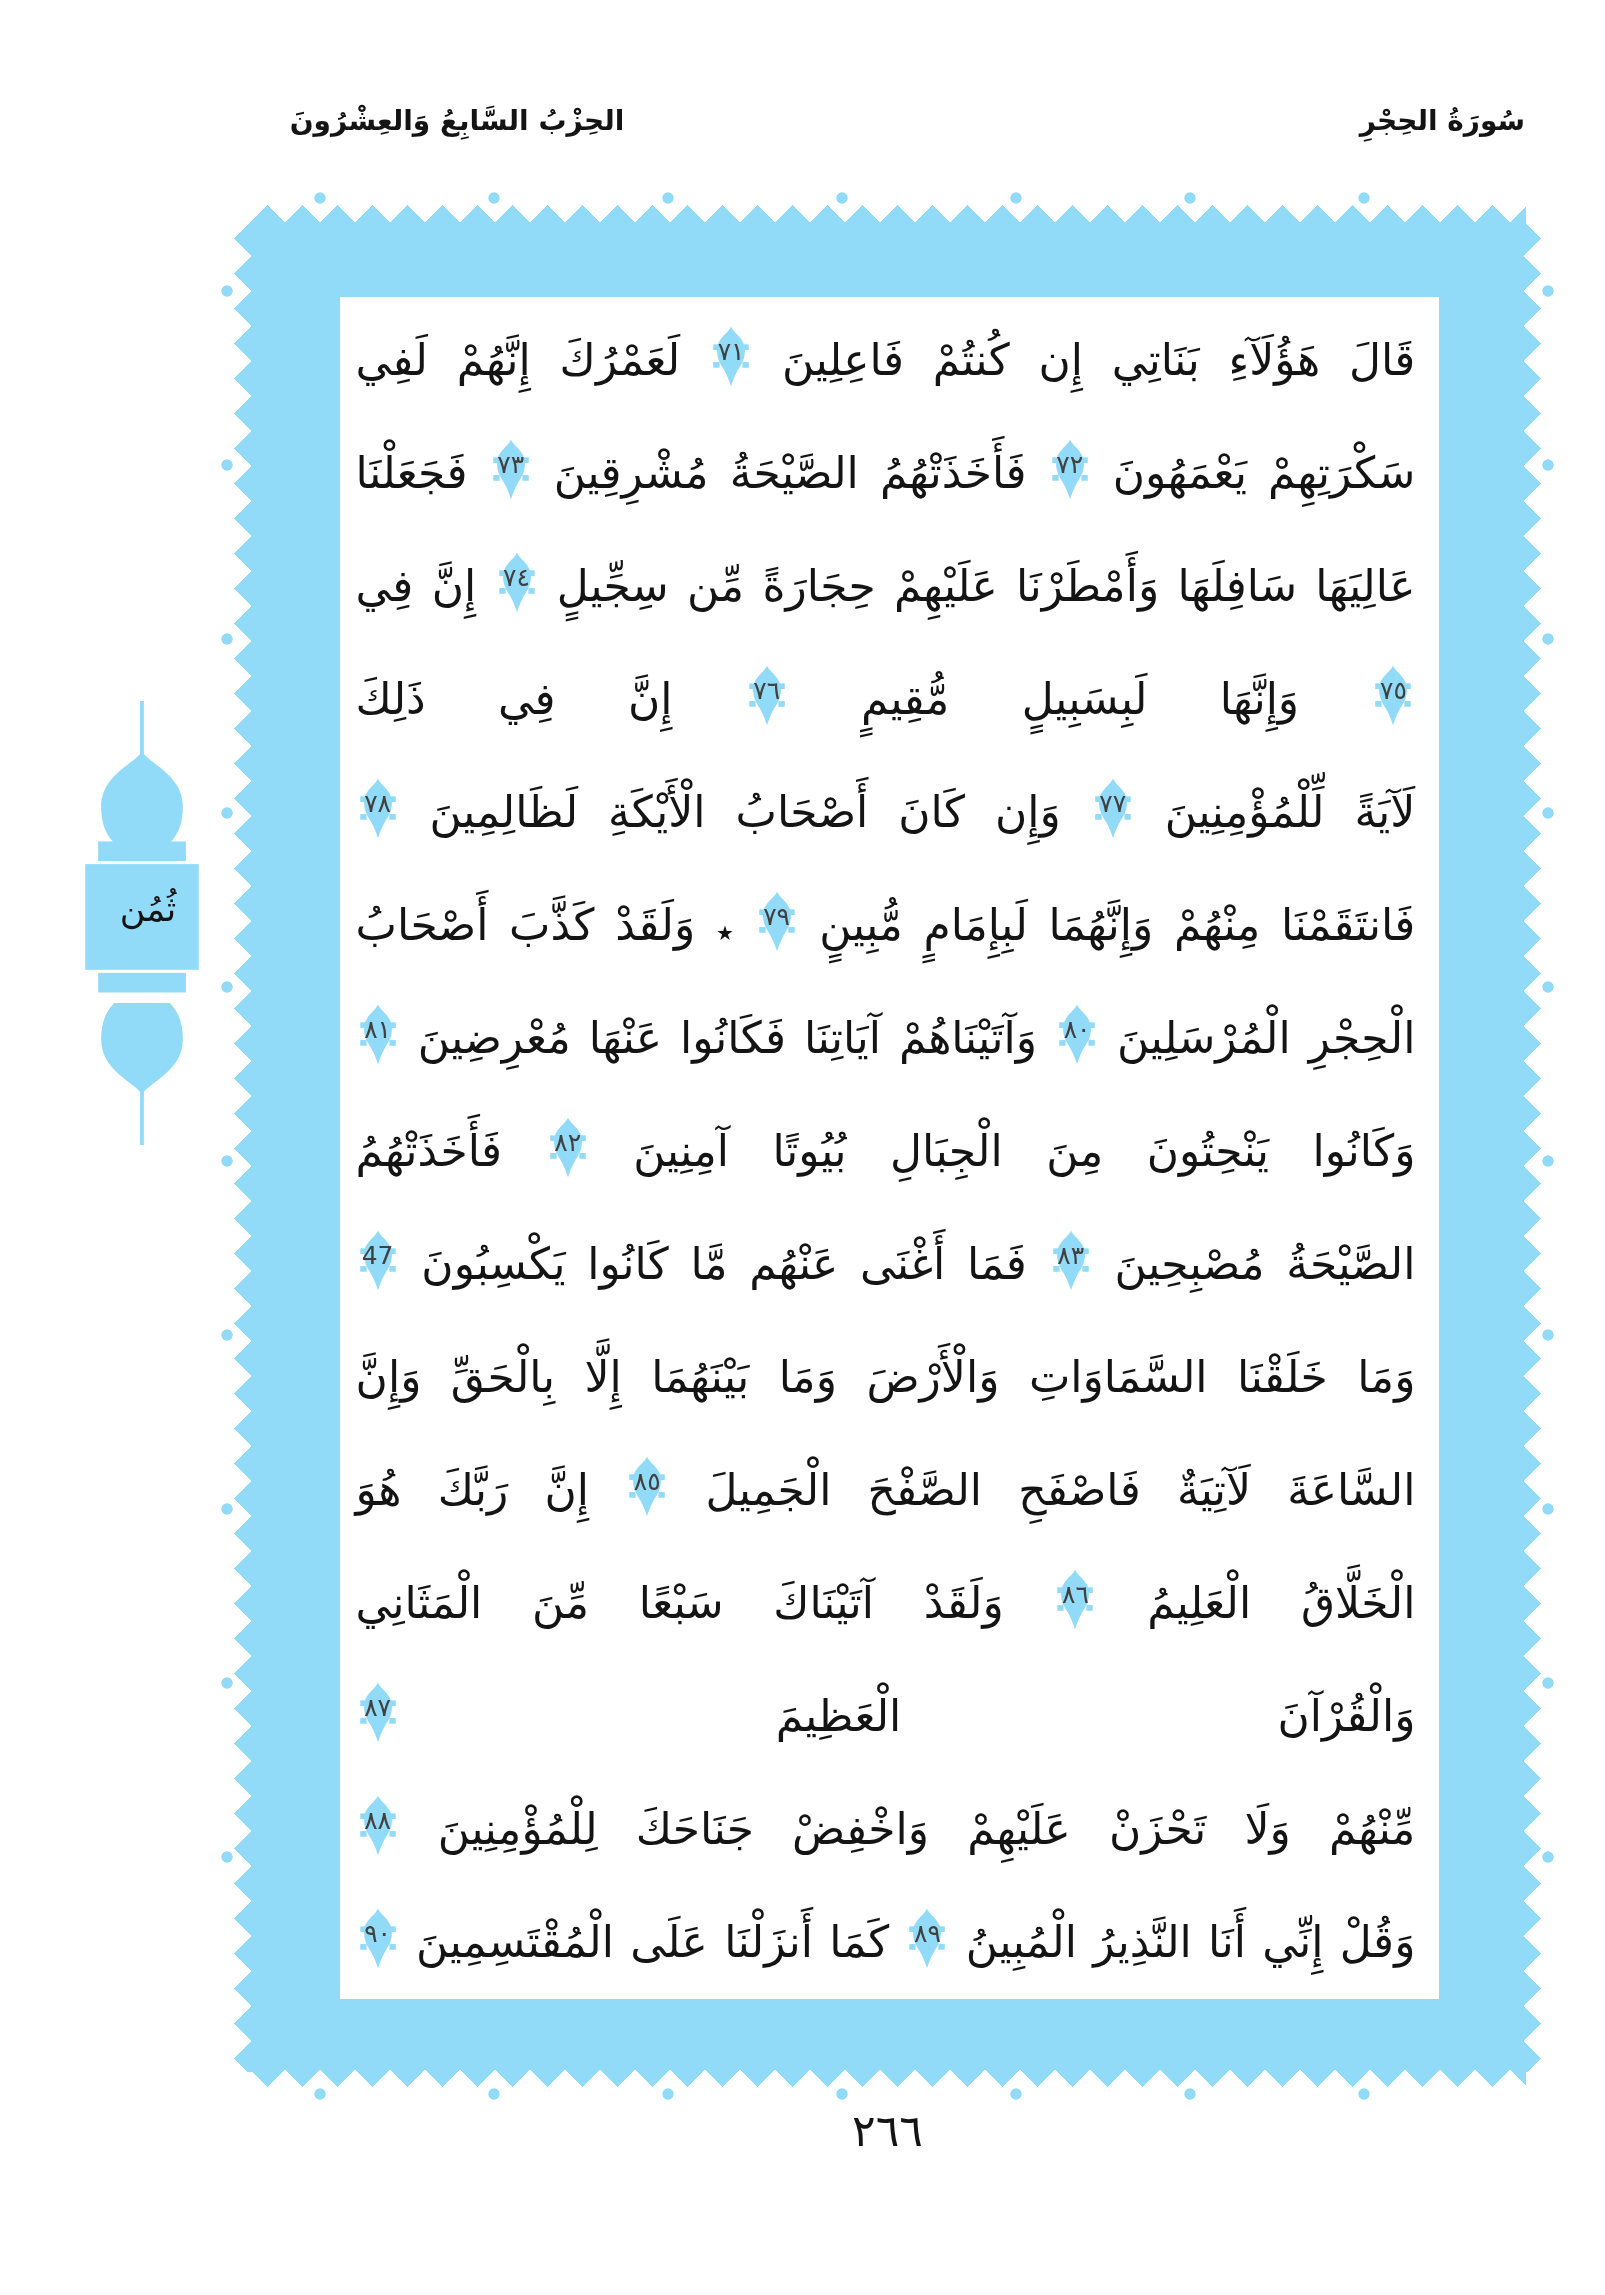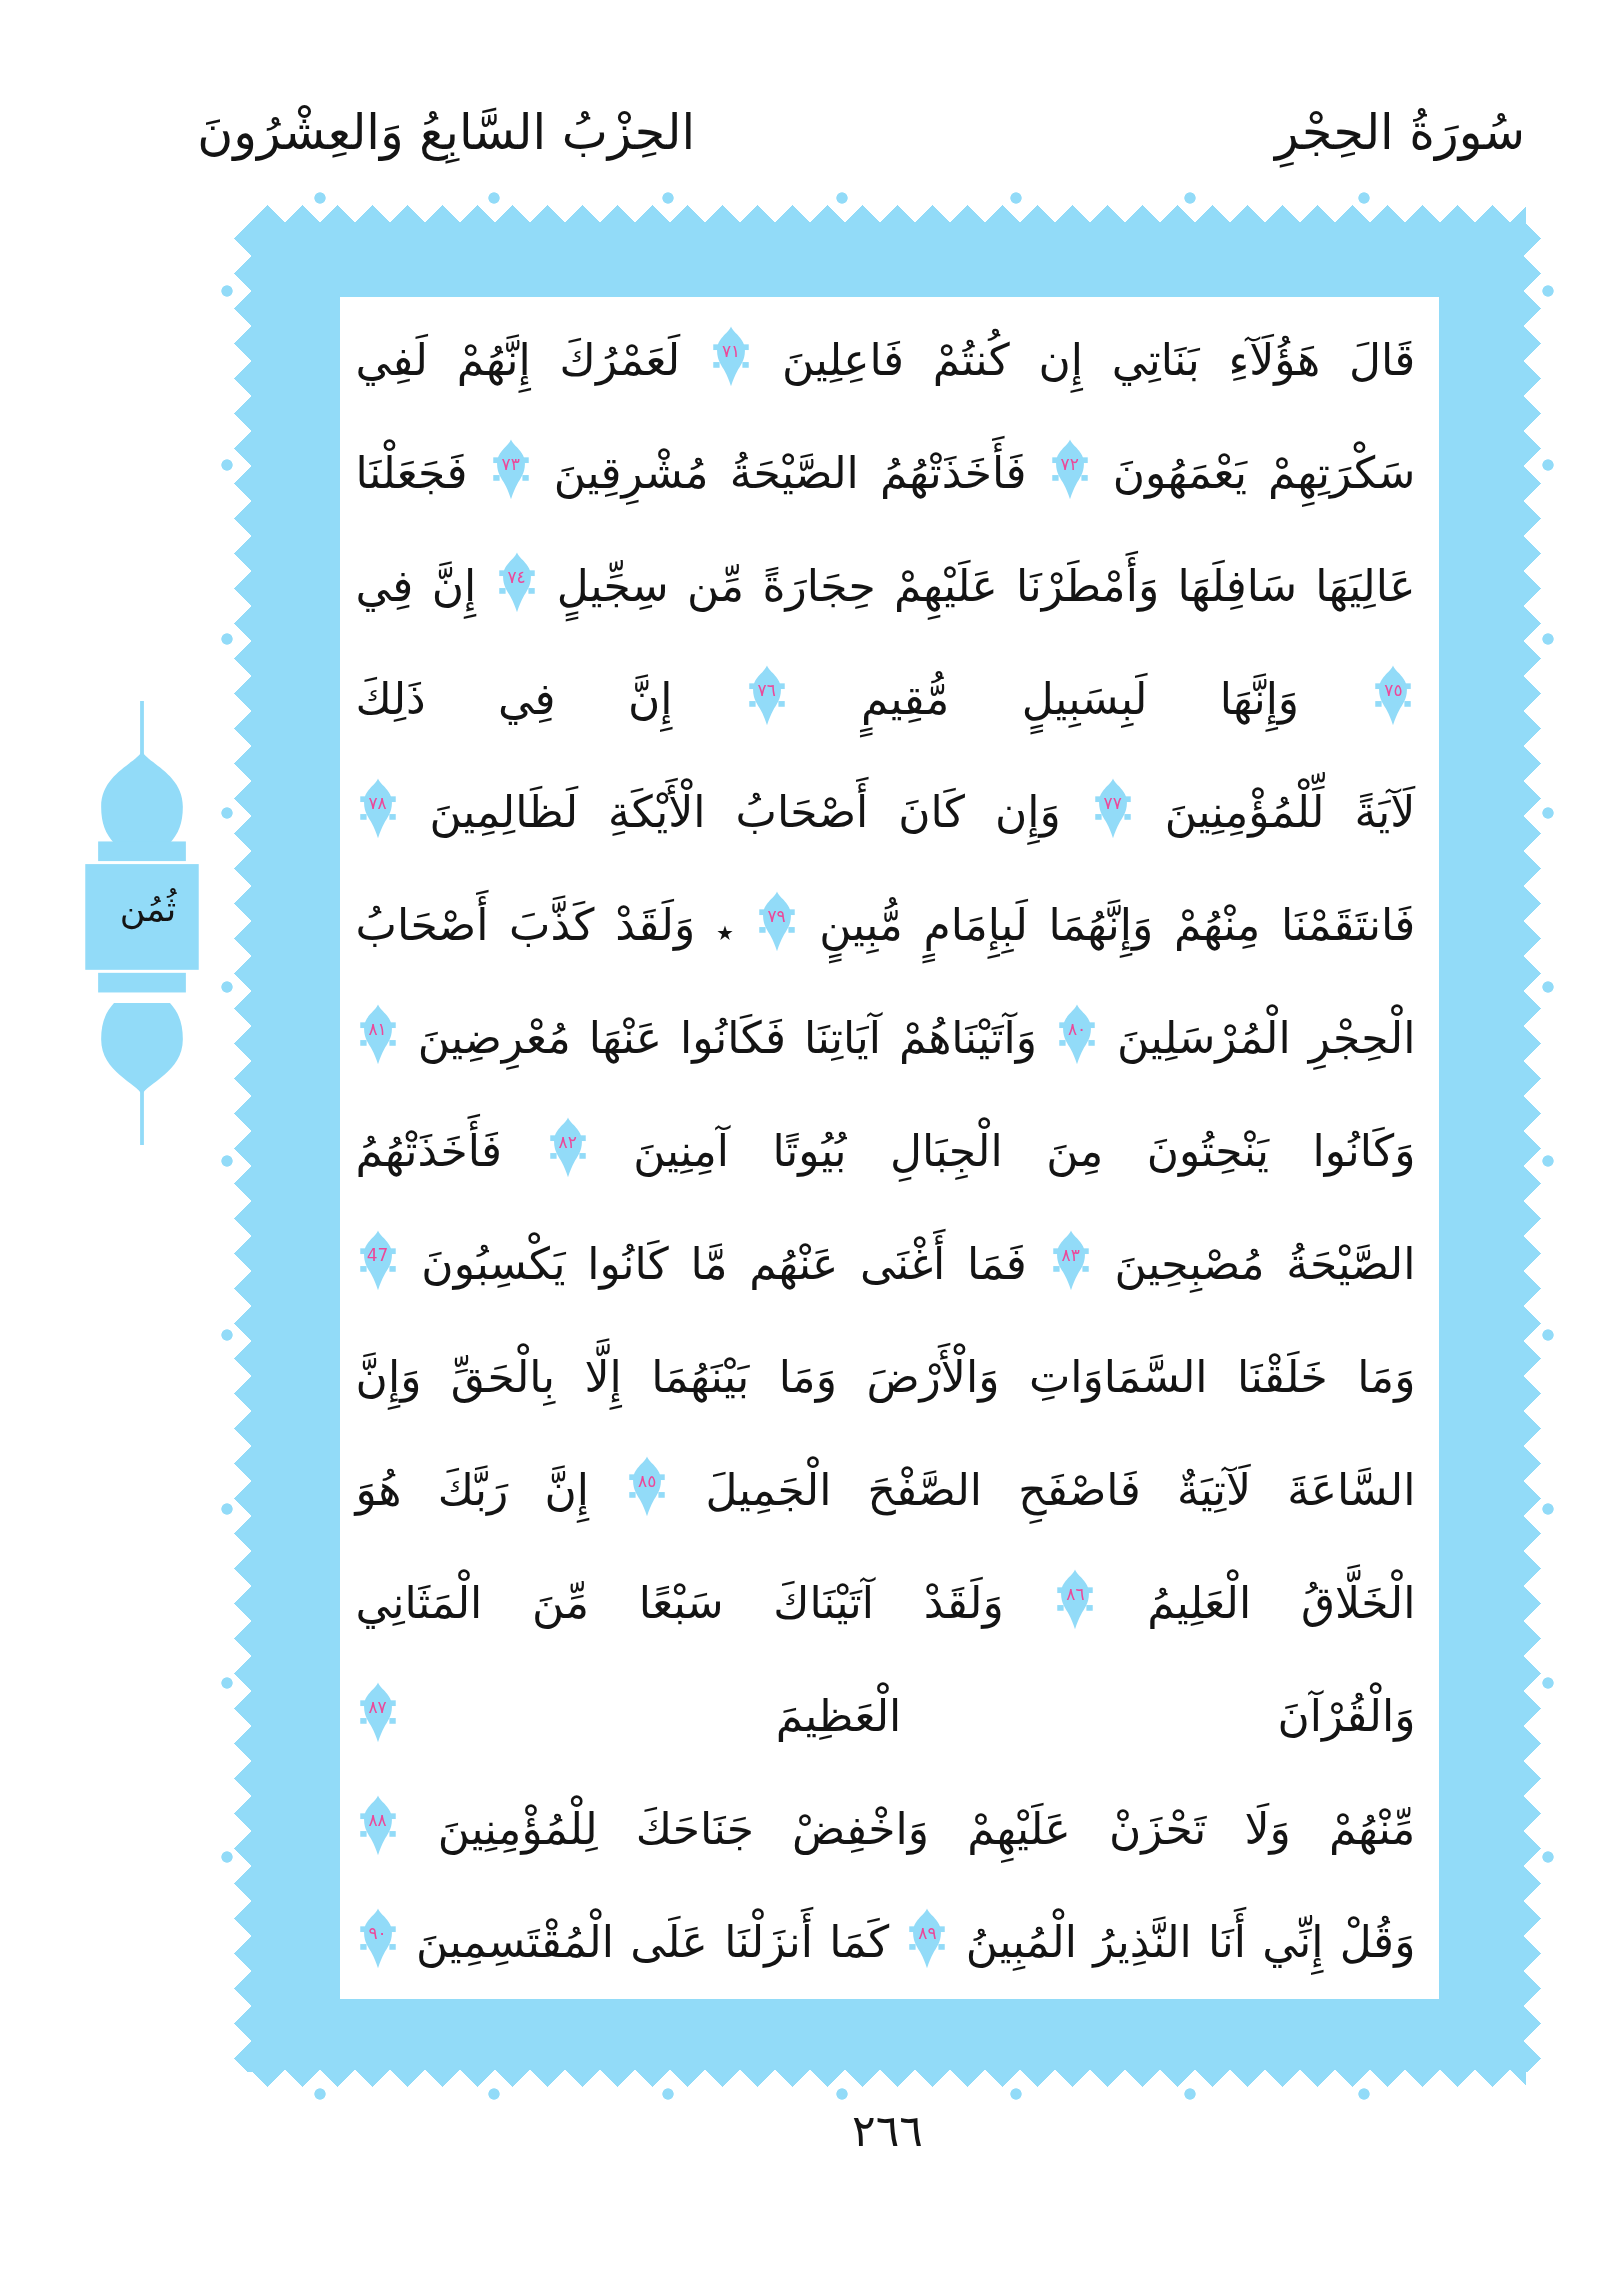--- a/index.html
+++ b/index.html
@@ -12,22 +12,22 @@
     position:relative;
     width:1605px;height:2295px;
     font-family:"DejaVu Sans",sans-serif;
     color:var(--ink);
     overflow:hidden;
   }
 
   
   .hdr{
     position:absolute;
-    font-size:49px;
-    font-weight:400;
+    font-size:28px;
+    font-weight:700;
     color:var(--ink);
     white-space:nowrap;
     letter-spacing:0;
   }
   .hdr-left{top:104px;left:219px;width:476px;text-align:center;}
   .hdr-right{top:104px;left:1193px;width:332px;}
 
   
   .frame{
     position:absolute;
@@ -92,21 +92,21 @@
     width:38px;height:76px;
     vertical-align:-19.6px;
     margin:0 3px;
   }
   .vmark svg{position:absolute;inset:0;width:100%;height:100%;}
   .vnum{
     position:absolute;inset:0;
     display:flex;align-items:center;justify-content:center;
     padding-bottom:10.6px;
     font-weight:400;font-style:normal;
-    font-size:17px;color:#ec4899;
+    font-size:25px;color:#404040;
   }
   .hstar{font-size:33px;vertical-align:-3px;}
 
   
   .thumn{
     position:absolute;
     left:83px;top:701px;
     width:118px;height:444px;
   }
   .thumn svg{position:absolute;inset:0;width:100%;height:100%;}

